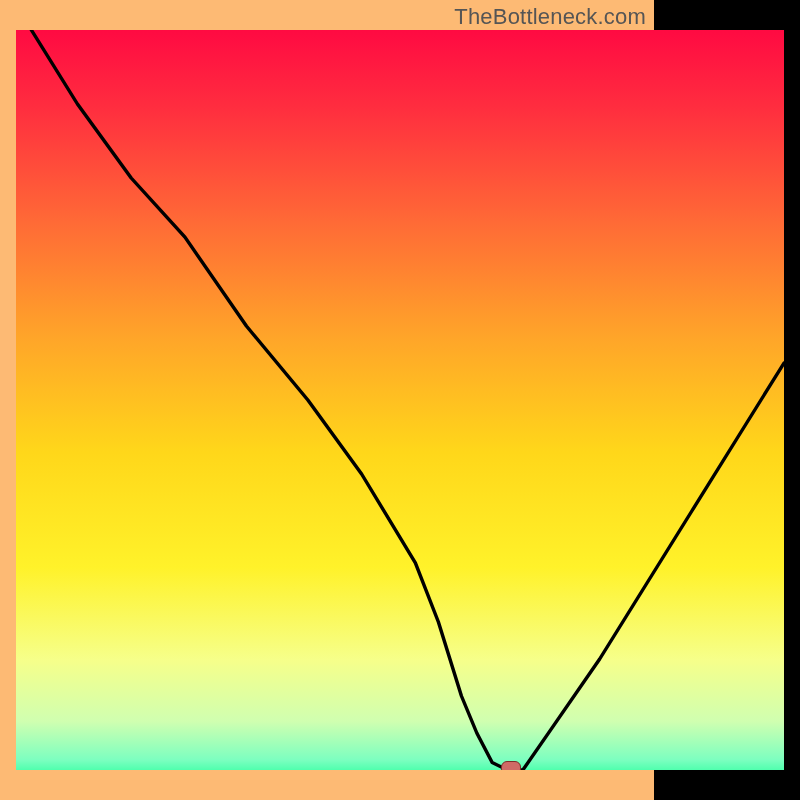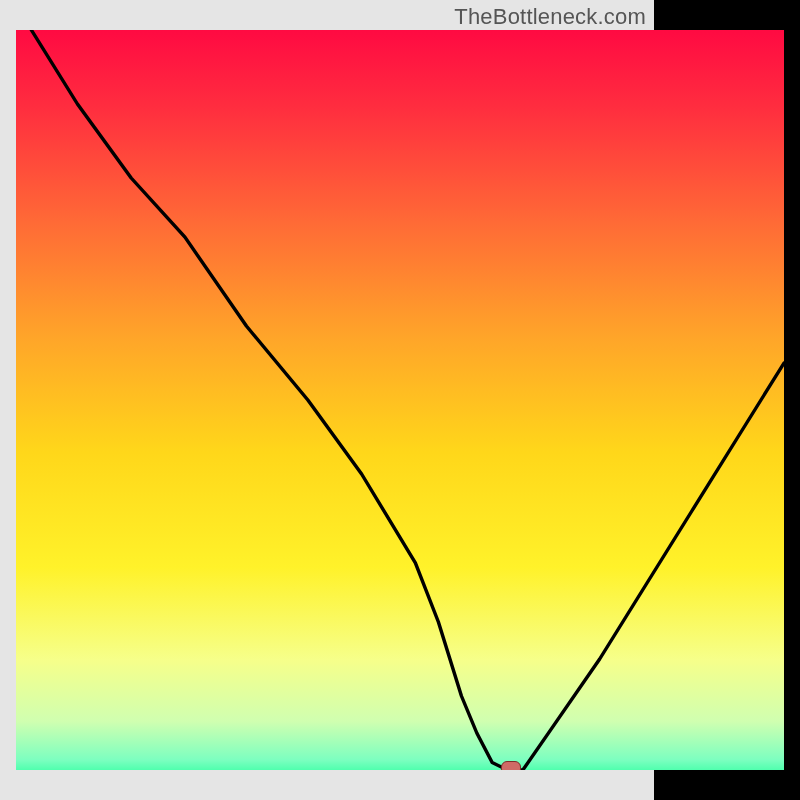--- a/index.html
+++ b/index.html
@@ -8,21 +8,21 @@
     width: 800px;
     height: 800px;
     background: #000;
     overflow: hidden;
     font-family: Arial, Helvetica, sans-serif;
   }
   .frame {
     position: relative;
     width: 654px;
     height: 800px;
-    background: #e5e5e5;
+    background: #fdba74;
   }
   .watermark {
     position: absolute;
     top: 4px;
     right: 8px;
     color: #555;
     font-size: 22px;
     font-weight: 500;
     letter-spacing: 0.2px;
     user-select: none;

